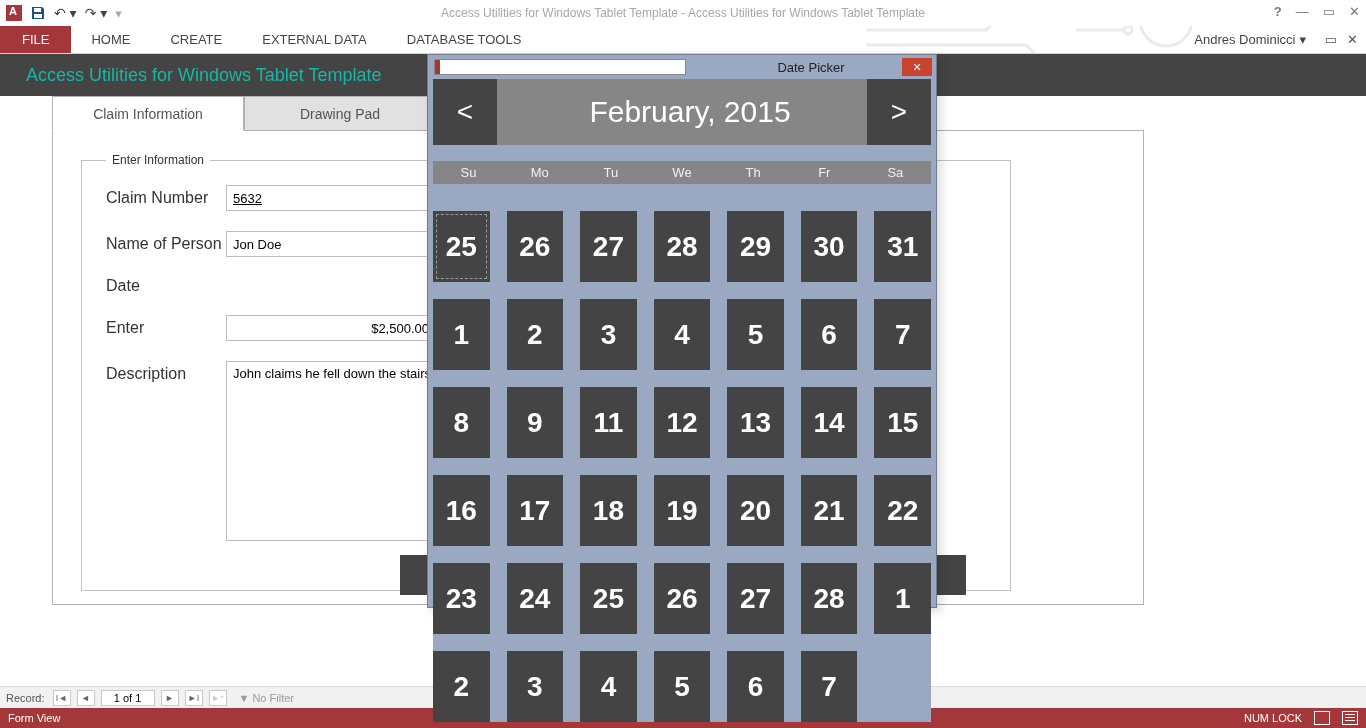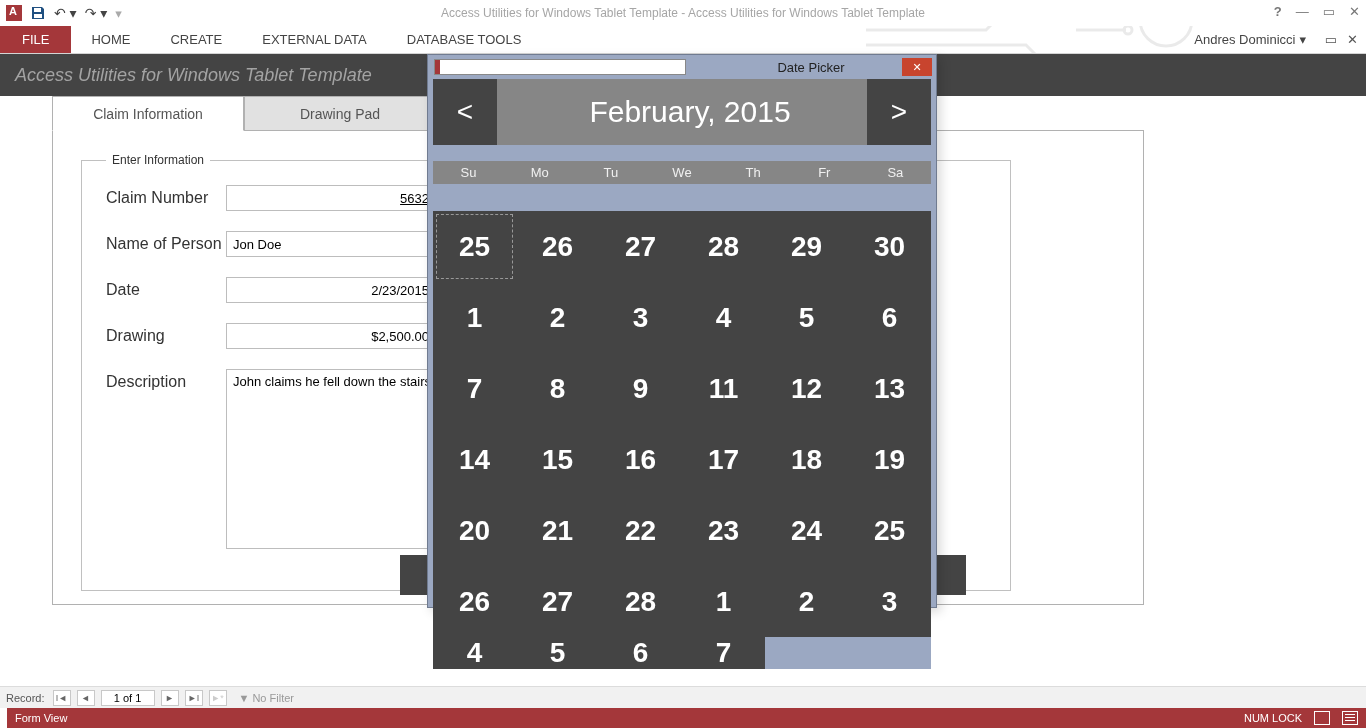--- a/index.html
+++ b/index.html
@@ -22,34 +22,34 @@
   .ribbon .tab { padding:0 20px; display:flex; align-items:center; color:#444; font-size:13px; cursor:pointer;}
   .ribbon .user-area { position:absolute; right:60px; top:0; height:100%; display:flex; align-items:center; color:#444; font-size:13px; gap:4px;}
   .ribbon .doc-controls { position:absolute; right:8px; top:0; height:100%; display:flex; align-items:center; gap:10px; color:#555;}
 
   
   .deco { position:absolute; right:140px; top:-10px; opacity:0.08; pointer-events:none;}
   .deco svg{ width:360px; height:70px;}
 
   
   .doc-area { position:absolute; left:0; top:54px; right:0; bottom:42px; background:#fff;}
-  .form-header { height:42px; background:#444; color:#a3a3a3; display:flex; align-items:center; padding-left:15px; font-size:18px; font-weight:300;font-style:italic;}
+  .form-header { height:42px; background:#444; color:#14b8a6; display:flex; align-items:center; padding-left:26px; font-size:18px; font-weight:300;}
   .form-body { padding:0 30px 10px 52px; position:relative;}
   .tab-strip { display:flex; margin-top:0;}
   .form-tab { width:192px; height:35px; display:flex; align-items:center; justify-content:center; border:1px solid #b1b1b1; background:#fff; font-size:14px; color:#555; cursor:pointer; position:relative;}
   .form-tab.active { border-bottom:1px solid #fff; z-index:2;}
   .form-tab.inactive { background:#e1e1e1;}
   .panel { border:1px solid #b1b1b1; width:1092px; height:475px; margin-top:-1px; position:relative; padding:22px 28px;}
   fieldset.inner { border:1px solid #c0c0c0; width:930px; height:438px; position:relative; padding:18px 24px;}
   fieldset.inner legend { padding:0 6px; font-size:12px; color:#333;}
   .row { display:flex; align-items:center; margin-bottom:20px;}
   .row label { width:120px; font-size:16px; color:#333;}
   .row input[type=text] { height:26px; border:1px solid #bdbdbd; padding:0 6px; font-size:13px; background:#fff;}
   .row textarea { border:1px solid #bdbdbd; padding:4px 6px; font-size:13px; background:#fff; resize:none;}
-  .claim-no { width:210px; text-align:right;text-decoration:underline;}
+  .claim-no { width:210px; text-align:left;text-decoration:underline;}
   .name { width:408px;}
   .date { width:210px; text-align:right; padding-right:6px;}
   .amount { width:210px; text-align:right; padding-right:6px;}
   .desc { width:408px; height:180px;}
   .row.top { align-items:flex-start;}
   .row.top label{ padding-top:4px;}
 
   .action-buttons { position:absolute; left:0; right:0; bottom:20px; display:flex; justify-content:center; gap:28px;}
   .action-buttons button { width:170px; height:40px; background:#444; color:#fff; border:none; font-size:14px; cursor:pointer;}
 
@@ -58,32 +58,32 @@
   .popup-title { height:24px; background:#9ba8c2; display:flex; align-items:center; position:relative;}
   .popup-title .ico { width:16px; height:16px; margin-left:6px; background:#fff; border:1px solid #888; display:inline-block; position:relative;}
   .popup-title .ico::before{content:''; position:absolute; left:0; top:0; width:5px; height:14px; background:#a4373a;}
   .popup-title span { flex:1; text-align:center; color:#222; font-size:13px;}
   .popup-close { width:30px; height:18px; background:#c8442e; color:#fff; display:flex; align-items:center; justify-content:center; position:absolute; right:4px; top:3px; font-size:11px; cursor:pointer;}
   .cal-head { height:66px; background:#868686; margin:0 5px; display:flex; align-items:stretch;}
   .cal-nav { width:64px; background:#444; color:#fff; display:flex; align-items:center; justify-content:center; font-size:28px; cursor:pointer;}
   .cal-nav + .cal-title { flex:1; display:flex; align-items:center; justify-content:center; color:#fff; font-size:30px; font-weight:300;padding-left:16px;}
   .dow-row { display:flex; margin:16px 5px; background:#868686;}
   .dow { flex:1; text-align:center; color:#f0f0f0; font-size:13px; padding:4px 0;}
-  .grid { margin:0 5px; display:grid; grid-template-columns: repeat(6, 1fr); grid-template-rows: repeat(6, 71px); gap:0; background:#9ba8c2; padding-top:11px;}
+  .grid { margin:0 5px; display:grid; grid-template-columns: repeat(7, 1fr); grid-template-rows: repeat(6, 71px); gap:17px; background:#9ba8c2; padding-top:11px;}
   .cell { background:#444; color:#fff; display:flex; align-items:center; justify-content:center; font-size:28px; font-weight:600; cursor:pointer;}
   .cell.today { outline:1px dashed #999; outline-offset:-4px;}
 
   
   .nav-bar { position:absolute; left:0; right:0; bottom:20px; height:22px; background:#f1f1f1; border-top:1px solid #dcdcdc; display:flex; align-items:center; font-size:11px; color:#555; padding:0 6px; gap:6px;}
   .nav-bar .lbl{ margin-right:2px;}
   .nav-bar .ctl { width:18px; height:16px; border:1px solid #c8c8c8; background:#fff; display:inline-flex; align-items:center; justify-content:center; font-size:9px; color:#666; cursor:pointer;}
   .nav-bar .recbox { width:54px; height:16px; border:1px solid #c8c8c8; background:#fff; text-align:center; font-size:11px;}
   .nav-bar .filter { color:#999; display:flex; align-items:center; gap:3px; margin-left:6px;}
   .nav-bar .search { height:16px; border:1px solid #c8c8c8; font-size:12px; padding:0 4px; width:82px; color:#888;margin-top:36px;}
-  .status-bar { position:absolute; left:7px; right:0; bottom:0; height:20px; background:#a4373a; color:#fff; display:flex; align-items:center; font-size:11px; padding:0 8px;}
+  .status-bar { position:absolute; left:0; right:0; bottom:0; height:20px; background:#a4373a; color:#fff; display:flex; align-items:center; font-size:11px; padding:0 8px;}
   .status-bar .right { position:absolute; right:8px; display:flex; align-items:center; gap:12px;}
   .view-btn{ width:16px; height:14px; border:1px solid #fff; display:inline-block; position:relative;}
   .view-btn.ds::before{content:''; position:absolute; left:2px; top:2px; right:2px; bottom:2px; background:repeating-linear-gradient(#fff,#fff 1px, transparent 1px, transparent 3px);}
 </style>
 </head>
 <body>
 
 <div class="deco">
   <svg viewBox="0 0 360 70">
       <g stroke="#000" fill="none" stroke-width="3">
@@ -149,24 +149,23 @@
         <div class="row">
           <label>Claim Number</label>
           <input type="text" class="claim-no" value="5632" style="">
         </div>
         <div class="row">
           <label>Name of Person</label>
           <input type="text" class="name" value="Jon Doe" style="">
         </div>
         <div class="row">
           <label>Date</label>
-          <input type="text" class="date" value="2/23/2015" style="">
-        </div>
-        <div class="row">
-          <label>Drawing</label>
+        </div>
+        <div class="row">
+          <label>Enter</label>
           <input type="text" class="amount" value="$2,500.00" style="">
         </div>
         <div class="row top">
           <label>Description</label>
           <textarea class="desc" style="">John claims he fell down the stairs during a trip to the mall.</textarea>
         </div>
       </fieldset>
     </div>
     <div class="action-buttons">
       <button>Print Report</button>
@@ -196,20 +195,21 @@
       <div class="dow">Fr</div>
       <div class="dow">Sa</div>
     </div>
   <div class="grid" id="cal-grid">
       <div class="cell today">25</div>
       <div class="cell">26</div>
       <div class="cell">27</div>
       <div class="cell">28</div>
       <div class="cell">29</div>
       <div class="cell">30</div>
+      <div class="cell">31</div>
       <div class="cell">1</div>
       <div class="cell">2</div>
       <div class="cell">3</div>
       <div class="cell">4</div>
       <div class="cell">5</div>
       <div class="cell">6</div>
       <div class="cell">7</div>
       <div class="cell">8</div>
       <div class="cell">9</div>
       <div class="cell">11</div>

